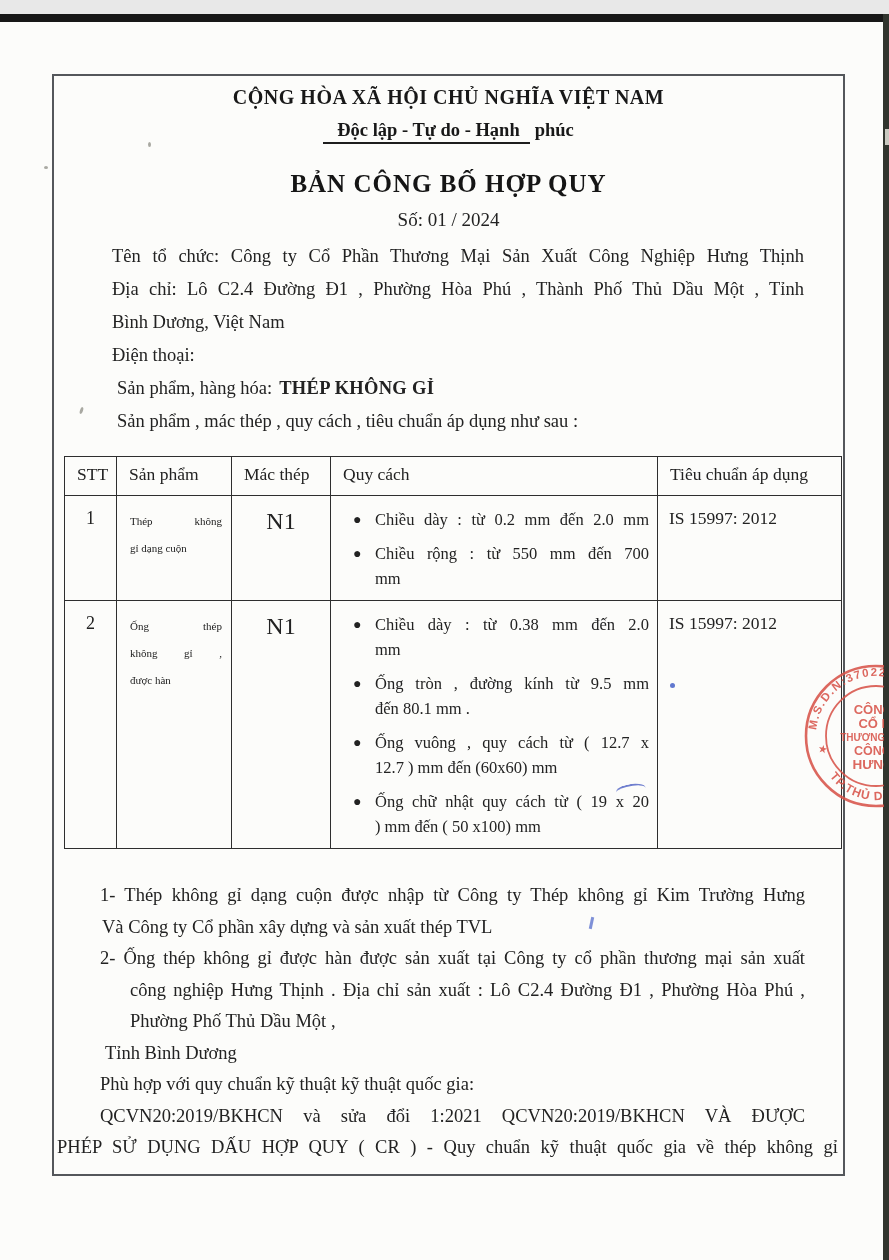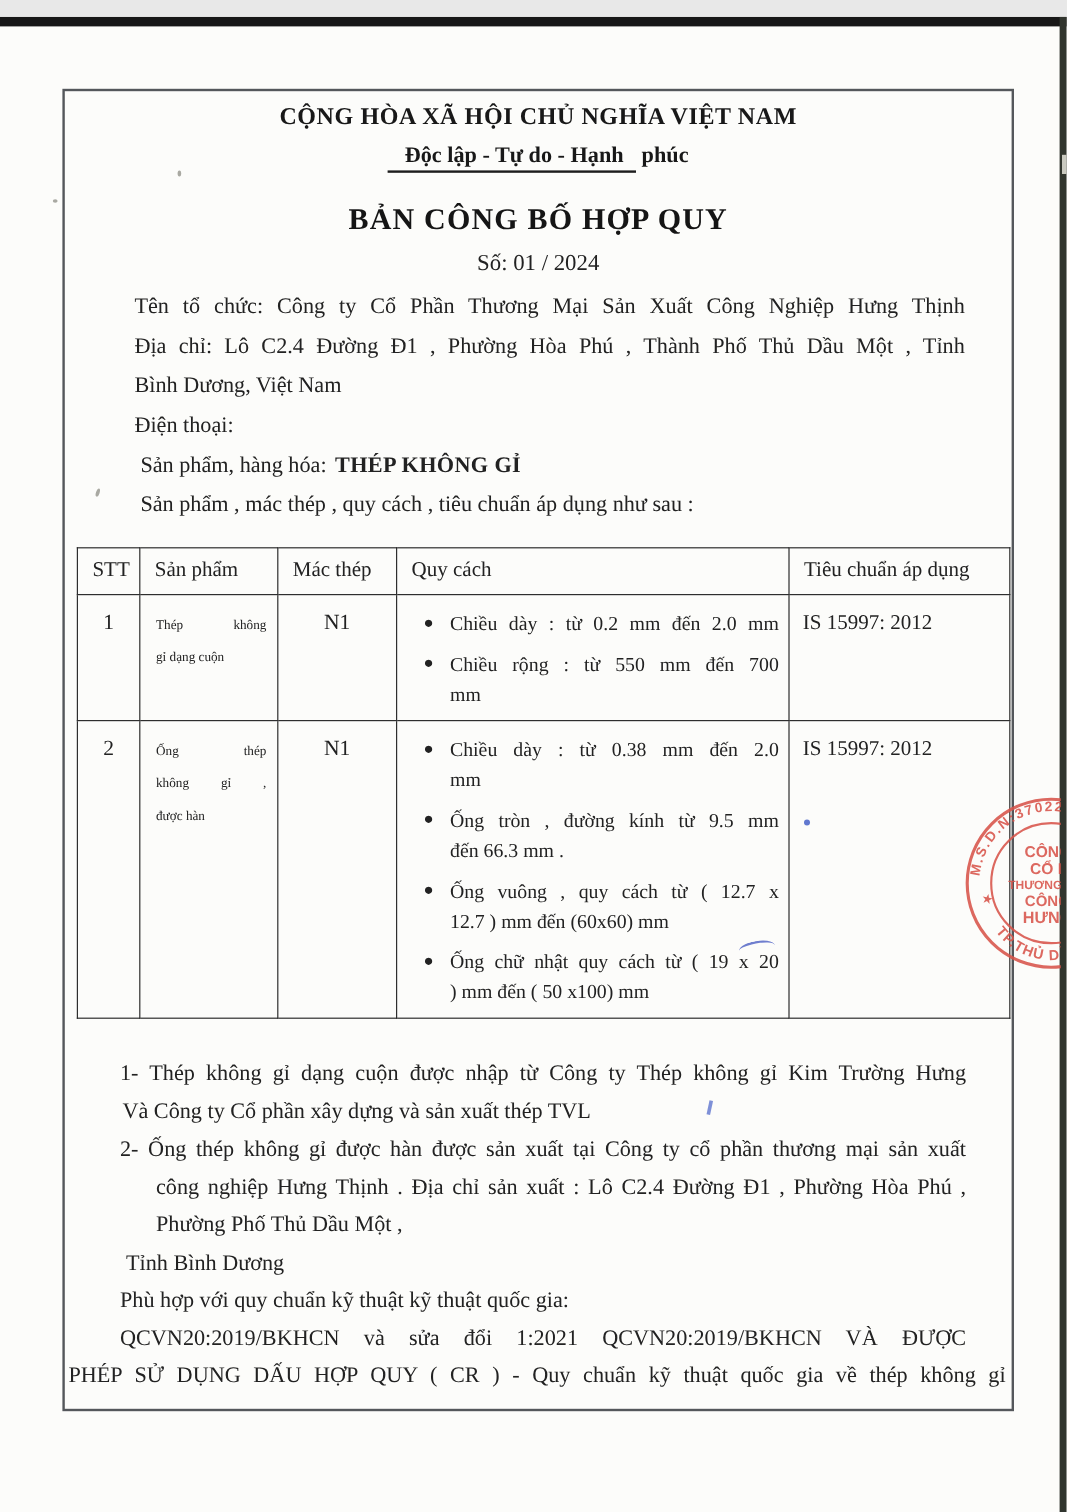--- a/index.html
+++ b/index.html
@@ -44,21 +44,21 @@
     border-collapse:collapse; table-layout:fixed;
     font-size:17.5px;
   }
   table.spec td {
     border:1.7px solid #2e2e2e; vertical-align:top; padding:0;
   }
   .th-cell { padding:7px 6px 0 12px !important; height:31px; }
   .c-stt  { text-align:left; padding-top:7px !important; }
   .c-stt2 { text-align:center; padding-top:12px !important; font-size:18px; }
   .c-sp   { padding:12px 9px 0 13px !important; font-size:11px; line-height:27px; }
-  .c-mt   { text-align:center; padding-top:12px !important; font-size:18px; }
+  .c-mt   { text-align:center; padding-top:12px !important; font-size:24px; }
   .c-qc   { padding:11px 2px 0 14px !important; }
   .c-tc   { padding:12px 6px 0 11px !important; font-size:17.5px; }
   .bullet-row { display:flex; margin-bottom:9px; }
   .bullet-mark { width:30px; flex:0 0 30px; font-size:14px; line-height:25px; padding-left:8px; box-sizing:border-box; }
   .bullet-text { flex:1 1 auto; font-size:16.5px; line-height:25px; padding-right:6px; }
 
   
   .notes { position:absolute; left:3px; top:804px; width:748px; font-size:18.5px; line-height:31.5px; }
   .n-p43 { padding-left:43px; }
   .n-p45 { padding-left:45px; }
@@ -168,21 +168,21 @@
             <div class="bullet-mark">●</div>
             <div class="bullet-text">
               <div class="jl">Chiều dày : từ 0.38 mm đến 2.0</div>
               <div>mm</div>
             </div>
           </div>
           <div class="bullet-row">
             <div class="bullet-mark">●</div>
             <div class="bullet-text">
               <div class="jl">Ống tròn , đường kính từ 9.5 mm</div>
-              <div>đến 66.3 mm .</div>
+              <div>đến 80.1 mm .</div>
             </div>
           </div>
           <div class="bullet-row">
             <div class="bullet-mark">●</div>
             <div class="bullet-text">
               <div class="jl">Ống vuông , quy cách từ ( 12.7 x</div>
               <div>12.7 ) mm đến (60x60) mm</div>
             </div>
           </div>
           <div class="bullet-row">

